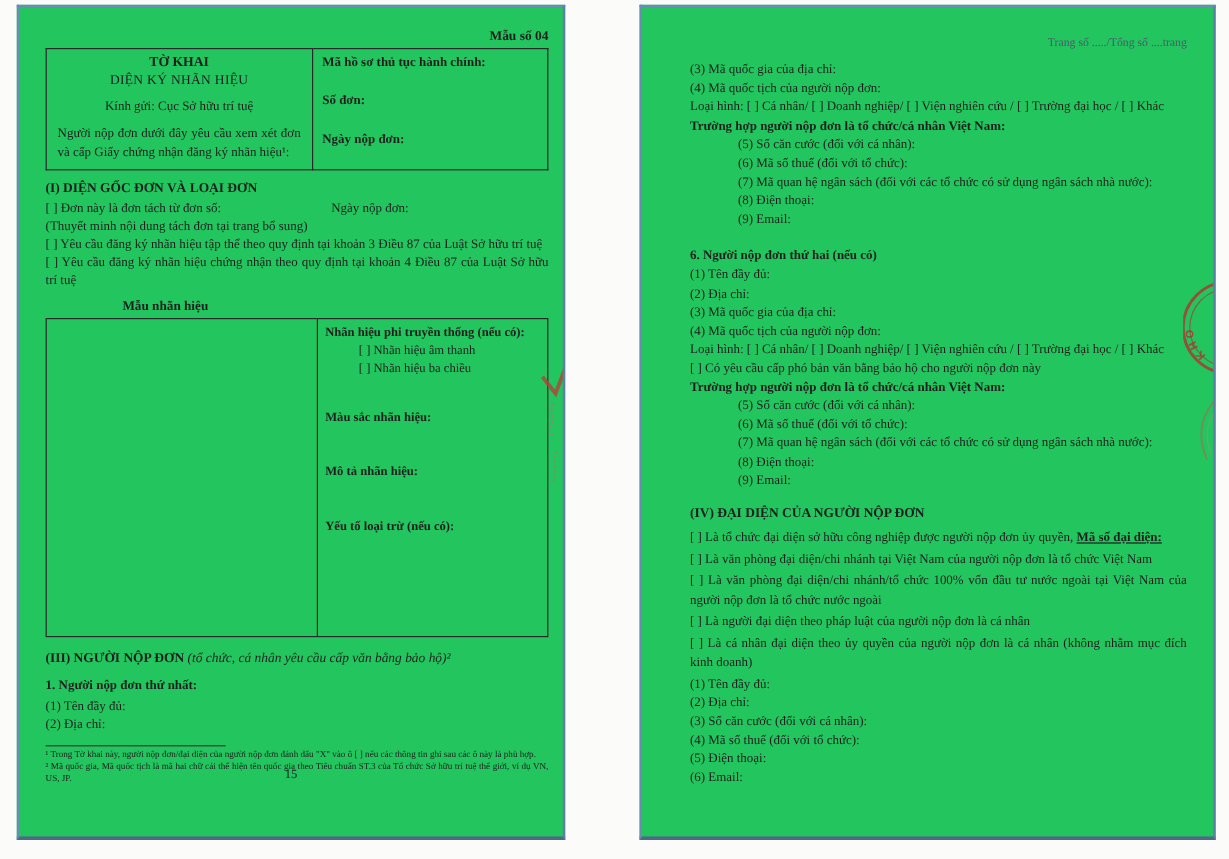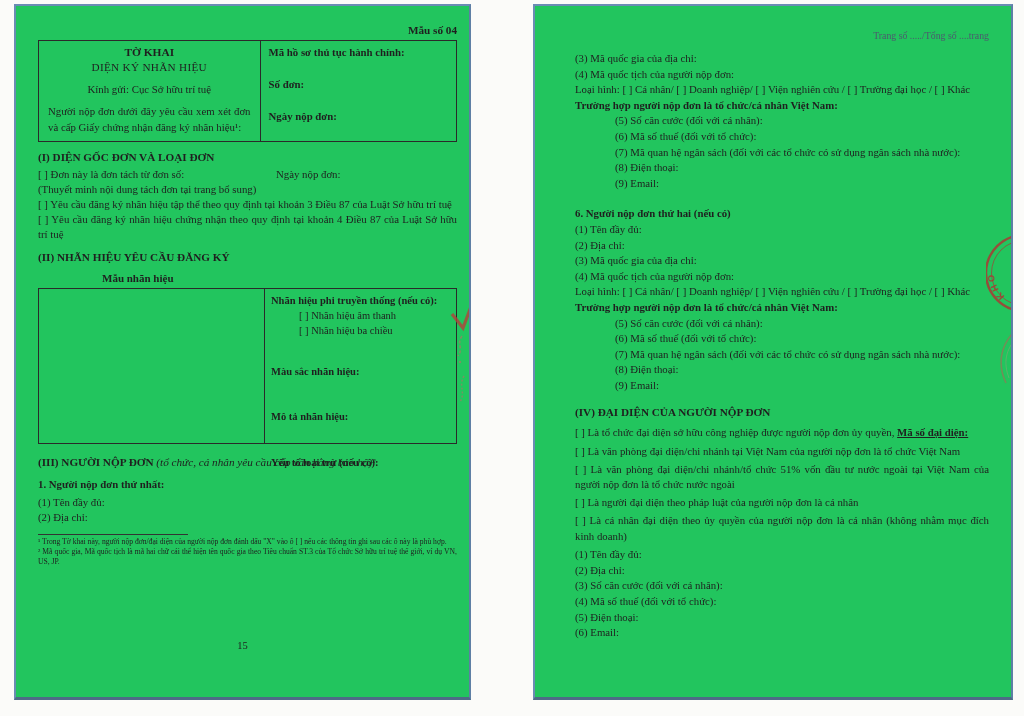--- a/index.html
+++ b/index.html
@@ -33,21 +33,21 @@
   td.ht-left{width:53%;padding:4px 9px 6px 9px;text-align:center;}
   td.ht-right{padding:4px 8px;}
   .ht-title{font-size:11.4px;font-weight:bold;line-height:15px;}
   .ht-sub{font-size:11.2px;line-height:15px;letter-spacing:.3px;}
   .ht-recipient{font-size:10.8px;line-height:15px;margin-top:7px;}
   .ht-declaration{font-size:10.8px;line-height:15.5px;margin-top:7px;text-align:justify;}
   .ht-label{font-size:10.8px;font-weight:bold;line-height:15px;}
   .ht-label + .ht-label{margin-top:17px;}
   
   .sample-label{font-size:11px;font-weight:bold;line-height:15px;margin:6px 0 2px 64px;}
-  .mark-box{display:flex;border:1.4px solid #2a2a2a;height:156px;box-sizing:border-box;}
+  .mark-box{display:flex;border:1.4px solid #2a2a2a;height:266px;box-sizing:border-box;}
   .mark-box-left{width:226px;border-right:1.4px solid #2a2a2a;box-sizing:border-box;}
   .mark-box-right{flex:1;padding:4px 3px 4px 6px;font-size:10.5px;}
   .mark-box-right .line{font-size:10.5px;line-height:15px;}
   .cb-indent{padding-left:28px;}
   .gap-a{margin-top:26px;}
   .gap-b{margin-top:30px;}
   .gap-c{margin-top:31px;}
   
   .footnote-block{margin-top:9px;}
   .footnote-divider{width:150px;border-top:1px solid #333;margin:0 0 2px 0;}
@@ -89,21 +89,20 @@
 
   <p class="sec-heading">(I) DIỆN GỐC ĐƠN VÀ LOẠI ĐƠN</p>
   <div class="line rel">
     <span>[ ] Đơn này là đơn tách từ đơn số:</span>
     <span class="abs-date">Ngày nộp đơn:</span>
   </div>
   <p class="line">(Thuyết minh nội dung tách đơn tại trang bổ sung)</p>
   <p class="line just">[ ] Yêu cầu đăng ký nhãn hiệu tập thể theo quy định tại khoản 3 Điều 87 của Luật Sở hữu trí tuệ</p>
   <p class="line just">[ ] Yêu cầu đăng ký nhãn hiệu chứng nhận theo quy định tại khoản 4 Điều 87 của Luật Sở hữu trí tuệ</p>
 
-  <p class="sec-heading">(II) NHÃN HIỆU YÊU CẦU ĐĂNG KÝ</p>
   <p class="sample-label">Mẫu nhãn hiệu</p>
 
   <div class="mark-box">
     <div class="mark-box-left"></div>
     <div class="mark-box-right">
       <div class="line bold nowrap">Nhãn hiệu phi truyền thống (nếu có):</div>
       <div class="line cb-indent">[ ] Nhãn hiệu âm thanh</div>
       <div class="line cb-indent">[ ] Nhãn hiệu ba chiều</div>
       <div class="line bold gap-a">Màu sắc nhãn hiệu:</div>
       <div class="line bold gap-b">Mô tả nhãn hiệu:</div>
@@ -147,33 +146,34 @@
   <p class="line indent nowrap">(7) Mã quan hệ ngân sách (đối với các tổ chức có sử dụng ngân sách nhà nước):</p>
   <p class="line indent">(8) Điện thoại:</p>
   <p class="line indent">(9) Email:</p>
 
   <p class="line bold applicant2-heading">6. Người nộp đơn thứ hai (nếu có)</p>
   <p class="line">(1) Tên đầy đủ:</p>
   <p class="line">(2) Địa chỉ:</p>
   <p class="line">(3) Mã quốc gia của địa chỉ:</p>
   <p class="line">(4) Mã quốc tịch của người nộp đơn:</p>
   <p class="line nowrap">Loại hình: [ ] Cá nhân/ [ ] Doanh nghiệp/ [ ] Viện nghiên cứu / [ ] Trường đại học / [ ] Khác</p>
+  <p class="line">[ ] Có yêu cầu cấp phó bản văn bằng bảo hộ cho người nộp đơn này</p>
   <p class="sub-heading">Trường hợp người nộp đơn là tổ chức/cá nhân Việt Nam:</p>
   <p class="line indent">(5) Số căn cước (đối với cá nhân):</p>
   <p class="line indent">(6) Mã số thuế (đối với tổ chức):</p>
   <p class="line indent nowrap">(7) Mã quan hệ ngân sách (đối với các tổ chức có sử dụng ngân sách nhà nước):</p>
   <p class="line indent">(8) Điện thoại:</p>
   <p class="line indent">(9) Email:</p>
 
   <p class="sec4-heading">(IV) ĐẠI DIỆN CỦA NGƯỜI NỘP ĐƠN</p>
   <p class="line option">
     <span>[ ] Là tổ chức đại diện sở hữu công nghiệp được người nộp đơn ủy quyền, </span><span class="uline">Mã số đại diện:</span>
   </p>
   <p class="line option nowrap">[ ] Là văn phòng đại diện/chi nhánh tại Việt Nam của người nộp đơn là tổ chức Việt Nam</p>
-  <p class="line option just">[ ] Là văn phòng đại diện/chi nhánh/tổ chức 51% vốn đầu tư nước ngoài tại Việt Nam của người nộp đơn là tổ chức nước ngoài</p>
+  <p class="line option just">[ ] Là văn phòng đại diện/chi nhánh/tổ chức 100% vốn đầu tư nước ngoài tại Việt Nam của người nộp đơn là tổ chức nước ngoài</p>
   <p class="line option">[ ] Là người đại diện theo pháp luật của người nộp đơn là cá nhân</p>
   <p class="line option just">[ ] Là cá nhân đại diện theo ủy quyền của người nộp đơn là cá nhân (không nhằm mục đích kinh doanh)</p>
   <p class="line">(1) Tên đầy đủ:</p>
   <p class="line">(2) Địa chỉ:</p>
   <p class="line">(3) Số căn cước (đối với cá nhân):</p>
   <p class="line">(4) Mã số thuế (đối với tổ chức):</p>
   <p class="line">(5) Điện thoại:</p>
   <p class="line">(6) Email:</p>
 
 

